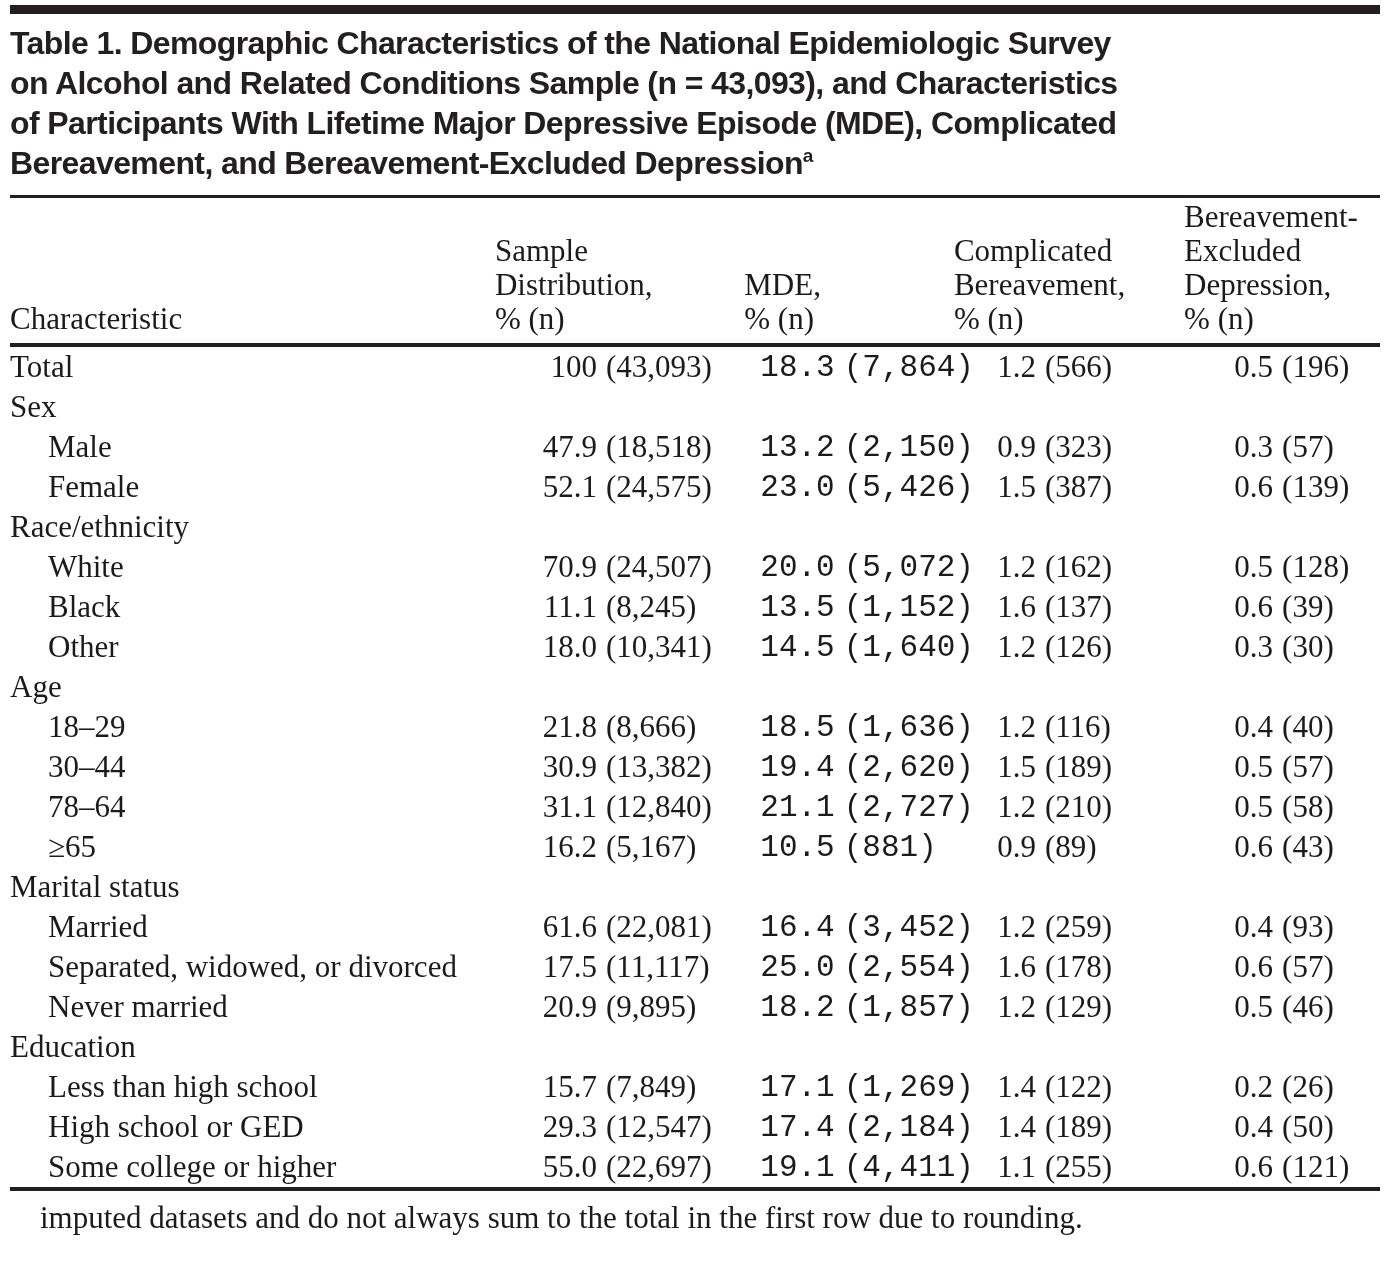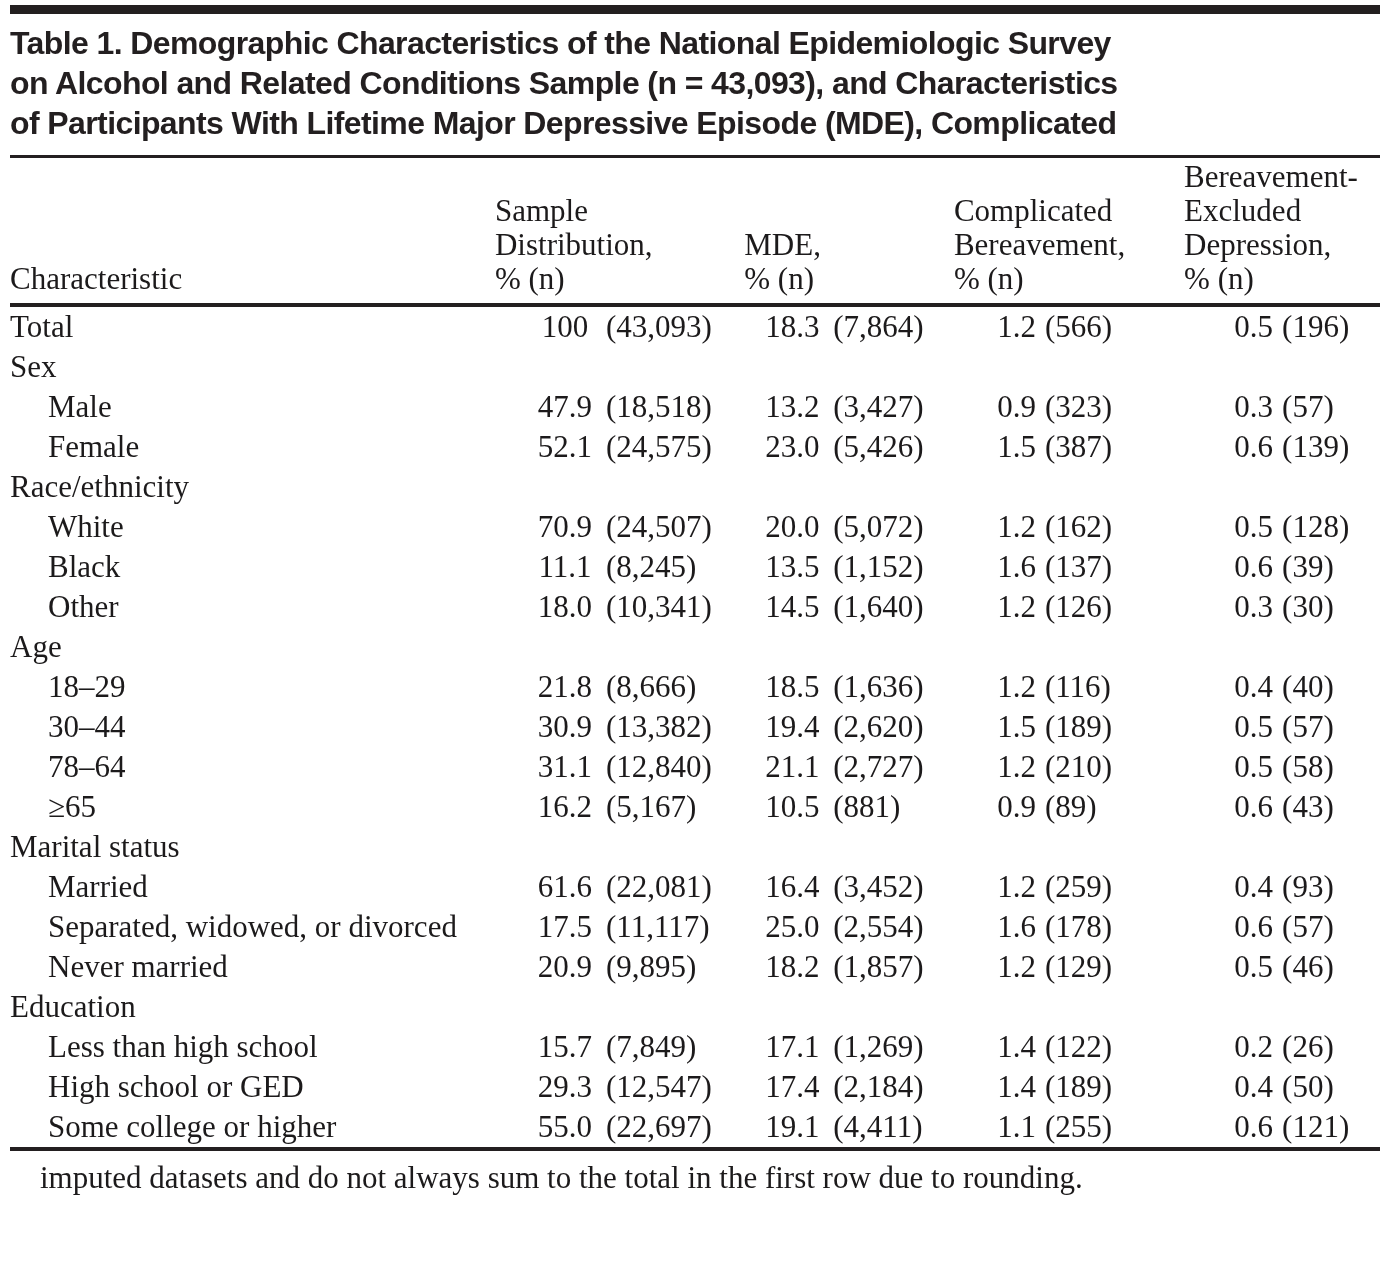--- a/index.html
+++ b/index.html
@@ -45,44 +45,45 @@
   tbody th, tbody td {
     font-weight: normal;
     height: 40px;
     padding: 0;
     text-align: left;
     vertical-align: middle;
     white-space: nowrap;
   }
   tbody th.indent { padding-left: 38px; }
   td.c1 { padding-left: 38px; }
-  td.c2 { padding-left: 16px; }
+  td.c2 { padding-left: 16px; font-family: Liberation Mono, monospace; }
   td.c3 { padding-left: 38px; }
   td.c4 { padding-left: 45px; }
   .val { display: inline-flex; }
   .val .pct { display: inline-block; text-align: right; }
-  td.c1 .pct, td.c2 .pct { min-width: 64px; text-align: center; }
+  td.c1 .pct, td.c2 .pct { min-width: 64px; }
   td.c3 .pct, td.c4 .pct { min-width: 44px; }
   .val .paren { margin-left: 9px; }
 
   .footnotes { margin-top: 7px; font-size: 31px; line-height: 40px; white-space: nowrap; }
   .footnotes sup { font-size: 19px; line-height: 0; }
   .fn-cont { padding-left: 30px; }
 </style>
 </head>
 <body>
 
 <div class="page">
 
   <div class="rule-top"></div>
 
   <div class="title">
     <span class="tline">Table 1. Demographic Characteristics of the National Epidemiologic Survey</span>
     <span class="tline">on Alcohol and Related Conditions Sample (n = 43,093), and Characteristics</span>
     <span class="tline">of Participants With Lifetime Major Depressive Episode (MDE), Complicated</span>
+    <span class="tline"><span>Bereavement, and Bereavement-Excluded Depression</span><sup>a</sup></span>
   </div>
 
   <div class="rule-title"></div>
 
   <table>
     <colgroup>
       <col style="width:35.4%">
       <col style="width:18.2%">
       <col style="width:15.3%">
       <col style="width:16.8%">
@@ -125,21 +126,21 @@
           <td class="c4"></td>
         </tr>
         <tr>
           <th scope="row" class="c0 indent">Male</th>
           <td class="c1"><span class="val">
               <span class="pct">47.9</span>
               <span class="paren">(18,518)</span>
             </span></td>
           <td class="c2"><span class="val">
               <span class="pct">13.2</span>
-              <span class="paren">(3,427)</span>
+              <span class="paren">(2,150)</span>
             </span></td>
           <td class="c3"><span class="val">
               <span class="pct">0.9</span>
               <span class="paren">(323)</span>
             </span></td>
           <td class="c4"><span class="val">
               <span class="pct">0.3</span>
               <span class="paren">(57)</span>
             </span></td>
         </tr>

